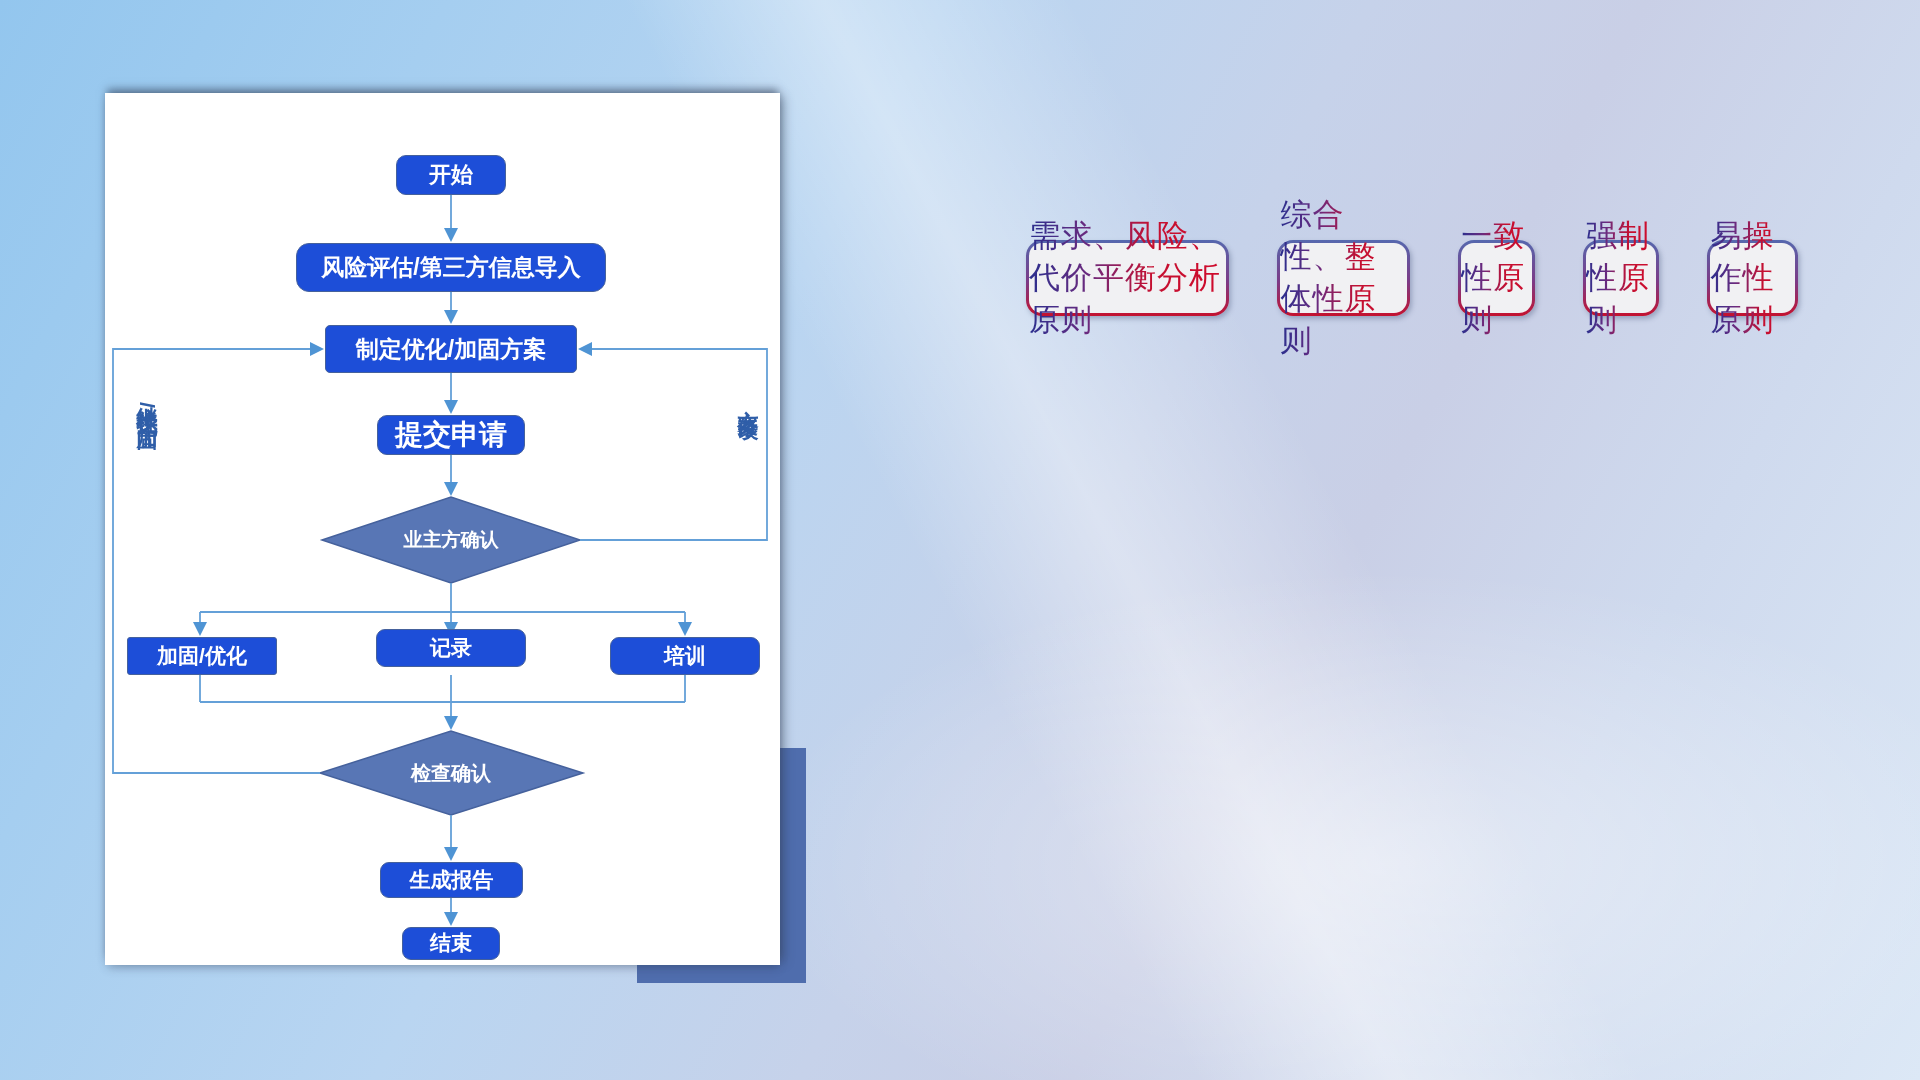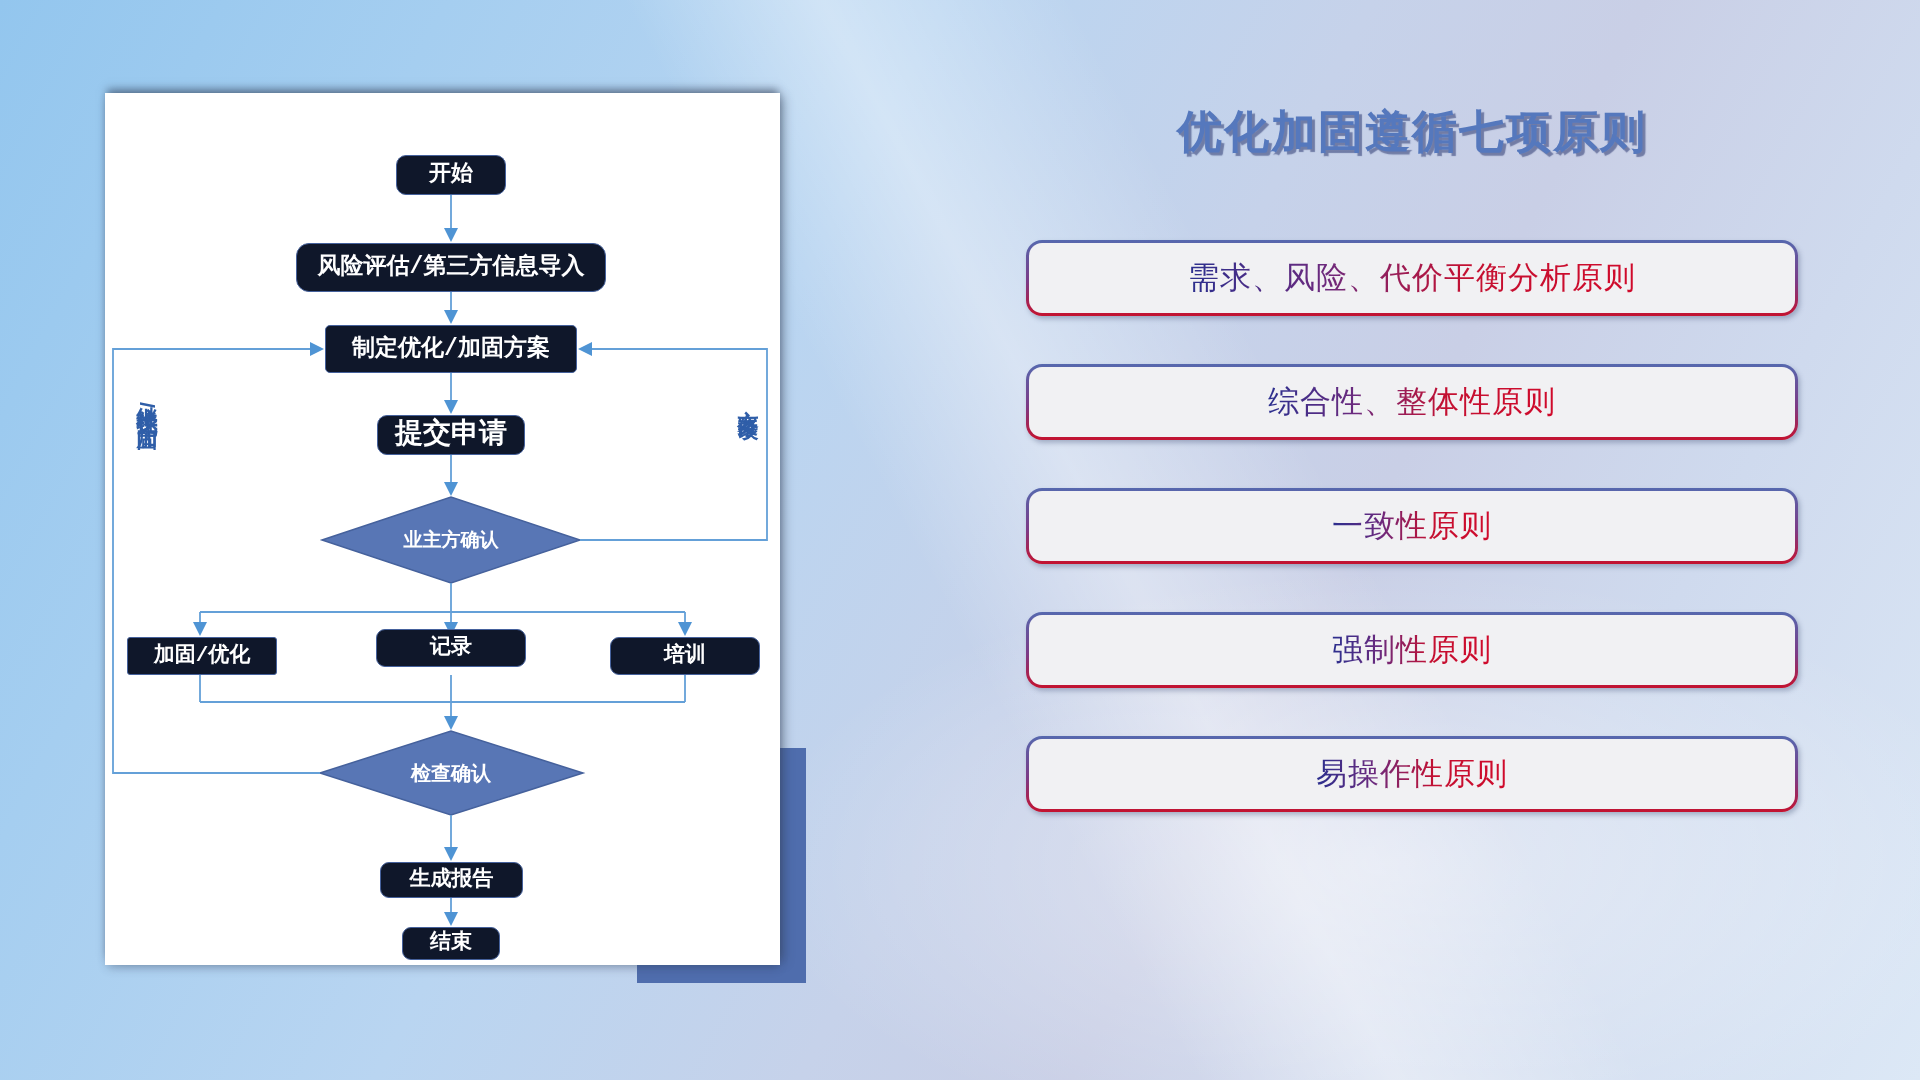--- a/index.html
+++ b/index.html
@@ -13,22 +13,22 @@
   }
   
   .deco-rect{position:absolute;left:637px;top:748px;width:169px;height:235px;background:#4f6dad;}
   .flow-card{
     position:absolute;left:105px;top:93px;width:675px;height:872px;background:#ffffff;
     box-shadow:0 -6px 8px -2px rgba(50,62,85,.55), 7px 0 10px -3px rgba(50,62,85,.38), 0 5px 9px -2px rgba(50,62,85,.28);
   }
   .flow-card svg{position:absolute;left:0;top:0;width:675px;height:872px;}
   .fnode{
     position:absolute;display:flex;align-items:center;justify-content:center;
-    background:#0f172a;border:1.5px solid #45619c;color:#ffffff;font-weight:bold;
-    text-align:center;line-height:1.05;border-radius:10px;font-family:Liberation Mono, monospace;
+    background:#1d4ed8;border:1.5px solid #45619c;color:#ffffff;font-weight:bold;
+    text-align:center;line-height:1.05;border-radius:10px;
   }
   .n-start   {left:291px;top:62px; width:110px;height:40px;font-size:22px;}
   .n-risk    {left:191px;top:150px;width:310px;height:49px;font-size:23px;border-radius:13px;}
   .n-plan    {left:220px;top:232px;width:252px;height:48px;font-size:23px;border-radius:5px;}
   .n-submit  {left:272px;top:322px;width:148px;height:40px;font-size:28px;}
   .n-reinf   {left:22px; top:544px;width:150px;height:38px;font-size:21px;border-radius:3px;}
   .n-record  {left:271px;top:536px;width:150px;height:38px;font-size:21px;border-radius:9px;}
   .n-train   {left:505px;top:544px;width:150px;height:38px;font-size:21px;border-radius:9px;}
   .n-report  {left:275px;top:769px;width:143px;height:36px;font-size:21px;border-radius:9px;}
   .n-end     {left:297px;top:834px;width:98px; height:33px;font-size:21px;border-radius:9px;}
@@ -43,21 +43,21 @@
     color:#2f5ea8;font-weight:bold;font-size:21px;letter-spacing:3px;line-height:1;
   }
   .v-continue{left:32px;top:297px;height:260px;}
   .v-modify {left:633px;top:300px;height:190px;}
   
   .panel-title{
     position:absolute;left:1026px;top:102px;width:772px;text-align:center;
     font-size:45px;font-weight:bold;color:#5578bd;letter-spacing:2px;
     text-shadow:3px 3px 1px rgba(42,55,112,.55);
   }
-  .principles{position:absolute;left:1026px;top:240px;width:772px;display:flex;flex-direction:column;gap:48px;}
+  .principles{position:absolute;left:1026px;top:240px;width:772px;display:flex;flex-direction:row;gap:48px;}
   .p-box{
     height:76px;border-radius:16px;padding:3px;
     background:linear-gradient(180deg,#5668ae 0%,#7c3a86 55%,#c4122f 100%);
     box-shadow:2px 3px 5px rgba(80,95,130,.40);
   }
   .p-inner{
     width:100%;height:100%;border-radius:13px;background:#f1f1f3;
     display:flex;align-items:center;justify-content:center;
   }
   .p-text{
@@ -117,21 +117,20 @@
     <div class="fnode n-record">记录</div>
     <div class="fnode n-train">培训</div>
     <div class="dlabel d2-label">检查确认</div>
     <div class="fnode n-report">生成报告</div>
     <div class="fnode n-end">结束</div>
 
     <div class="vlabel v-continue">继续优化/加固</div>
     <div class="vlabel v-modify">方案修改</div>
   </div>
 
-  <div class="panel-title">优化加固遵循七项原则</div>
 
   <div class="principles">
     <div class="p-box">
       <div class="p-inner">
         <span class="p-text">需求、风险、代价平衡分析原则</span>
       </div>
     </div>
     <div class="p-box">
       <div class="p-inner">
         <span class="p-text">综合性、整体性原则</span>

